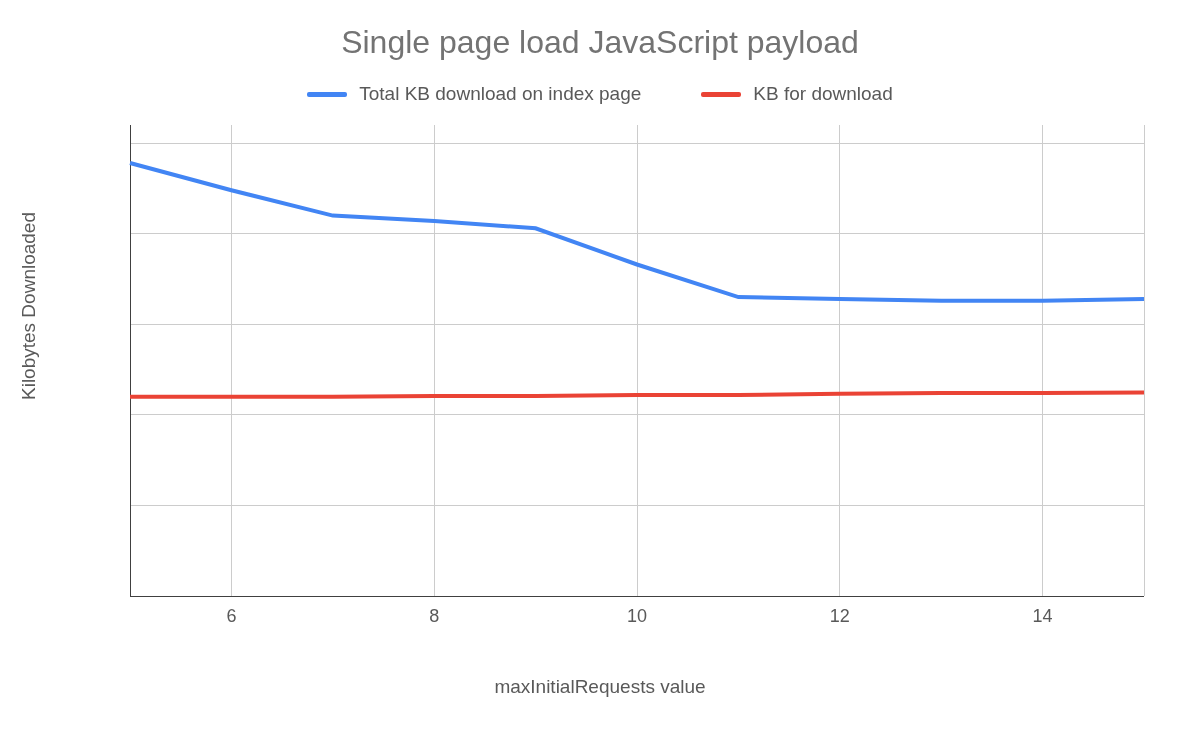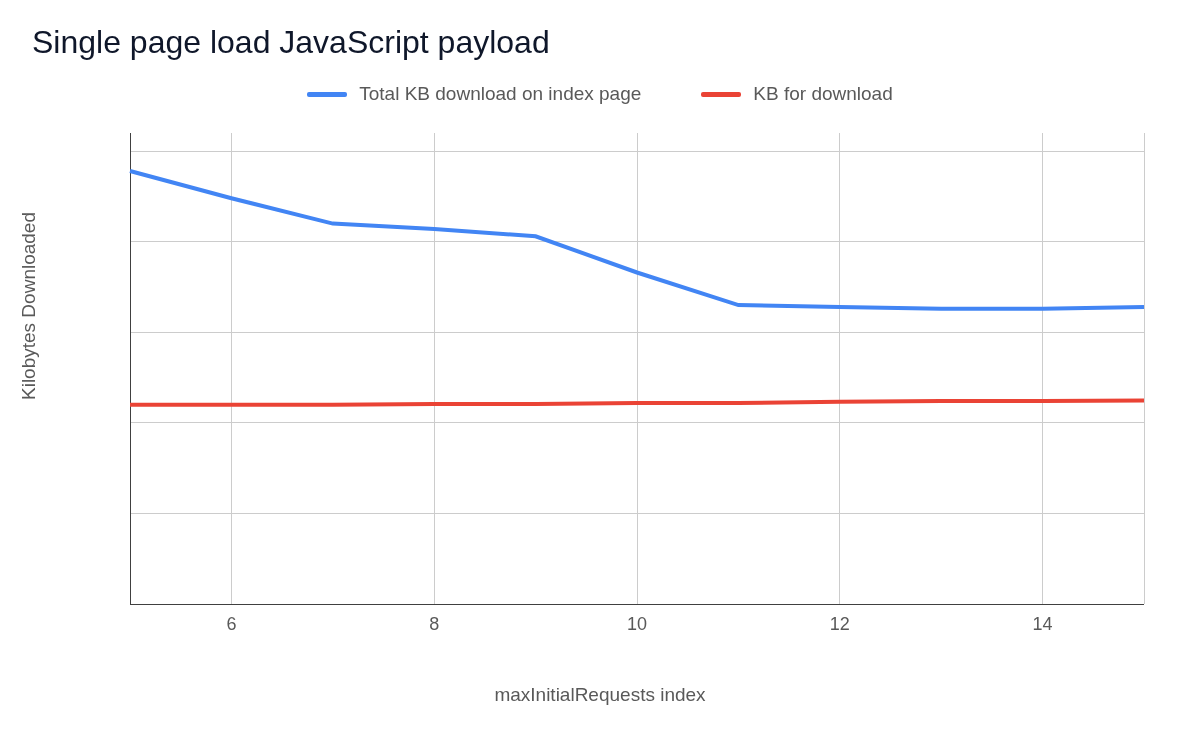--- a/index.html
+++ b/index.html
@@ -10,31 +10,32 @@
     font-family: Arial, Helvetica, sans-serif;
     color: #595959;
   }
   .chart-wrap {
     position: relative;
     width: 1200px; height: 742px;
     padding: 24px 32px 10px 32px;
   }
   .title {
     font-size: 32px;
-    color: #0f172a;
+    color: #737373;
     font-weight: 400;
     margin: 0 0 22px 0;
+    text-align: center;
   }
   .legend {
     display: flex;
     justify-content: center;
     gap: 60px;
     font-size: 19px;
     color: #595959;
-    margin-bottom: 14px;
+    margin-bottom: 6px;
   }
   .legend-item { display: flex; align-items: center; gap: 12px; }
   .swatch {
     width: 40px; height: 5px; border-radius: 2px;
   }
   .sw-blue { background: #4285f4; }
   .sw-red  { background: #ea4335; }
   .ylabel {
     position: absolute;
     left: 18px; top: 400px;
@@ -107,15 +108,15 @@
         <text x="312.2" y="511" text-anchor="middle" class="tick-label">8</text>
         <text x="515" y="511" text-anchor="middle" class="tick-label">10</text>
         <text x="717.8" y="511" text-anchor="middle" class="tick-label">12</text>
         <text x="920.6" y="511" text-anchor="middle" class="tick-label">14</text>
         <polyline points="8,52.0423076923077 109.4,79.21538461538461 210.8,104.5769230769231 312.2,110.01153846153846 413.6,117.25769230769231 515,153.48846153846154 616.4,186.09615384615387 717.8,187.90769230769234 819.2,189.71923076923076 920.6,189.71923076923076 1022,187.90769230769234" class="series-blue"></polyline>
         <polyline points="8,285.7307692307692 109.4,285.7307692307692 210.8,285.7307692307692 312.2,285.00615384615384 413.6,285.00615384615384 515,283.9192307692308 616.4,283.9192307692308 717.8,282.8323076923077 819.2,282.10769230769233 920.6,282.10769230769233 1022,281.38307692307694" class="series-red"></polyline>
       </svg>
   </div>
 
   <div class="ylabel">Kilobytes Downloaded</div>
-  <div class="xlabel">maxInitialRequests index</div>
+  <div class="xlabel">maxInitialRequests value</div>
 
 </div>
 
 </body></html>

